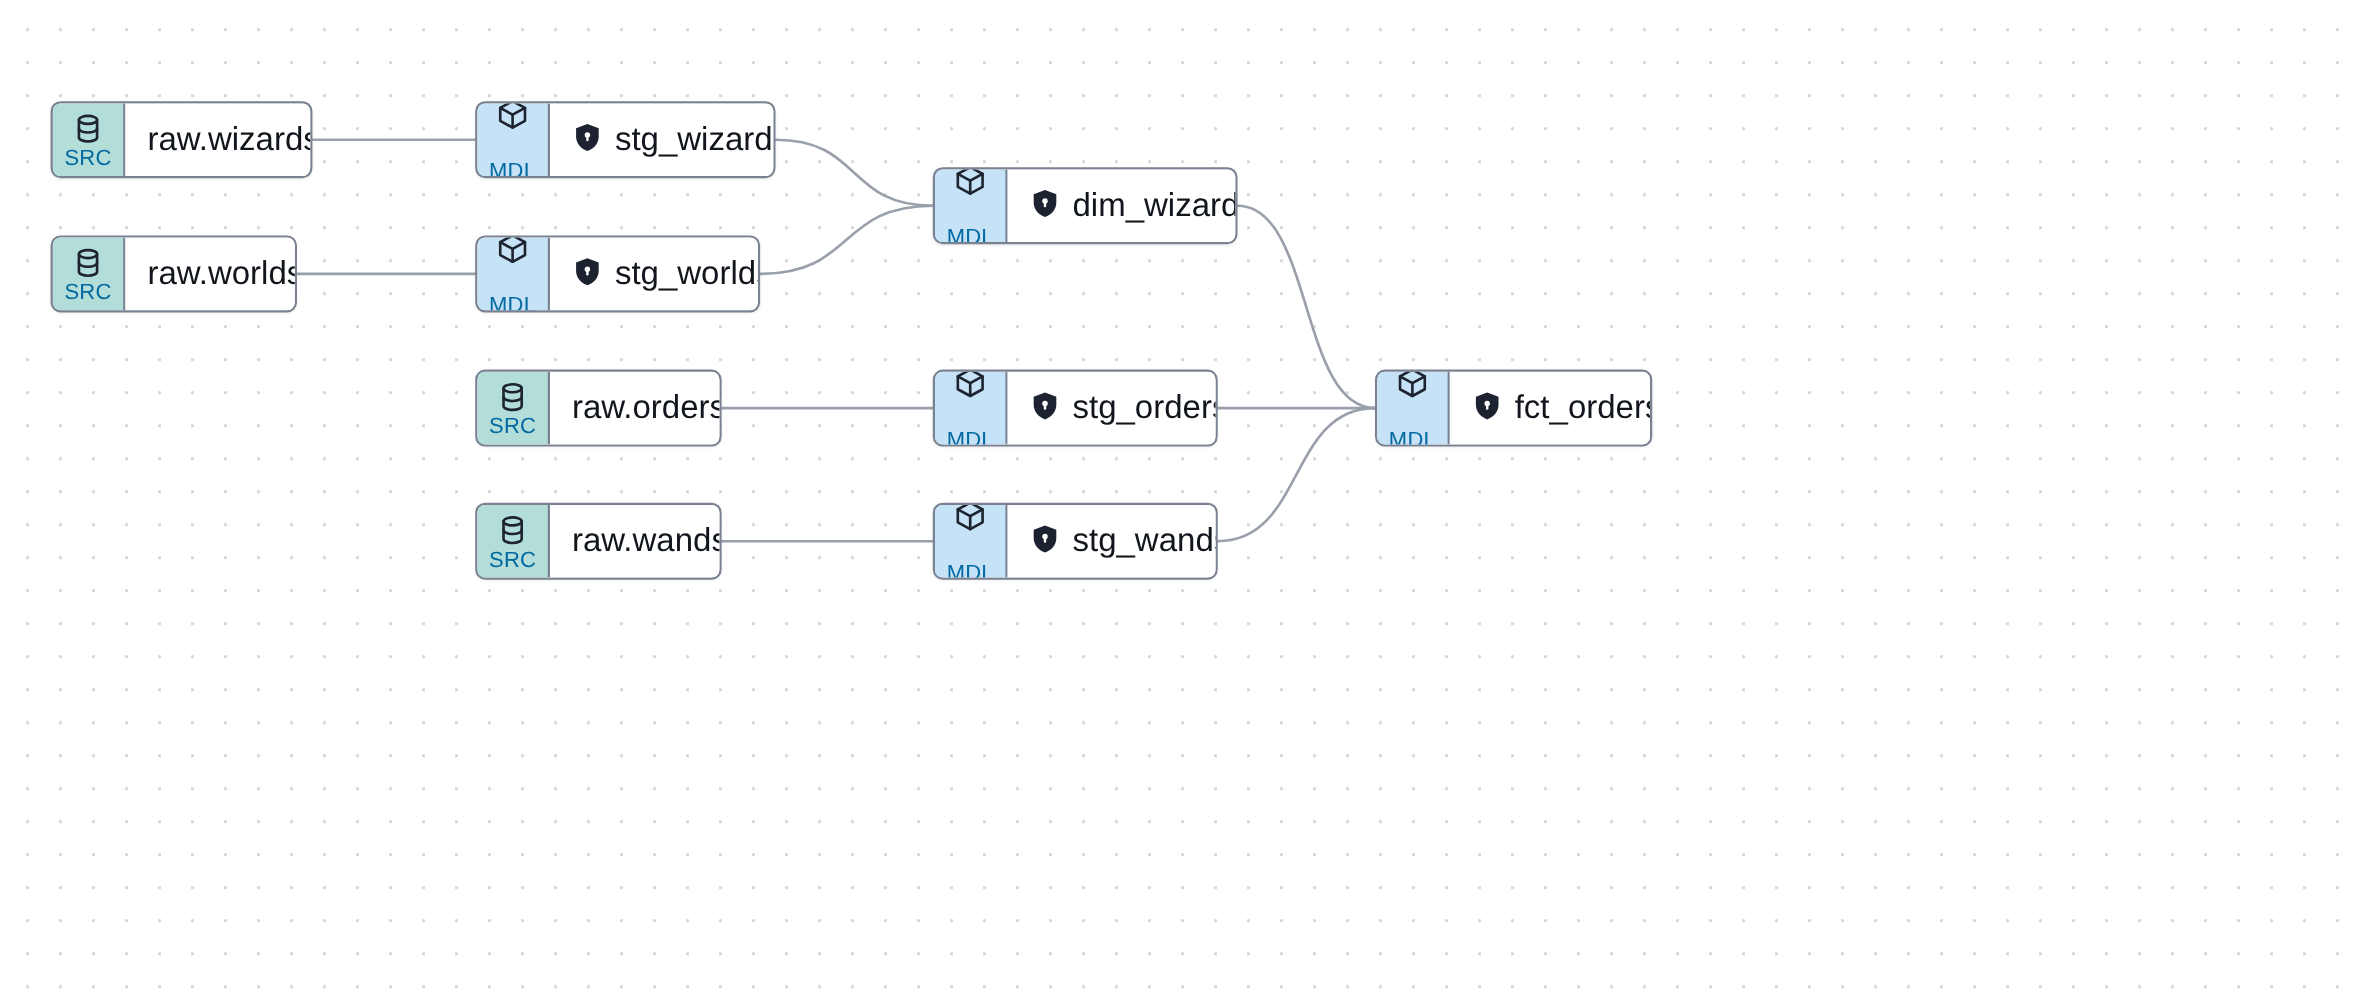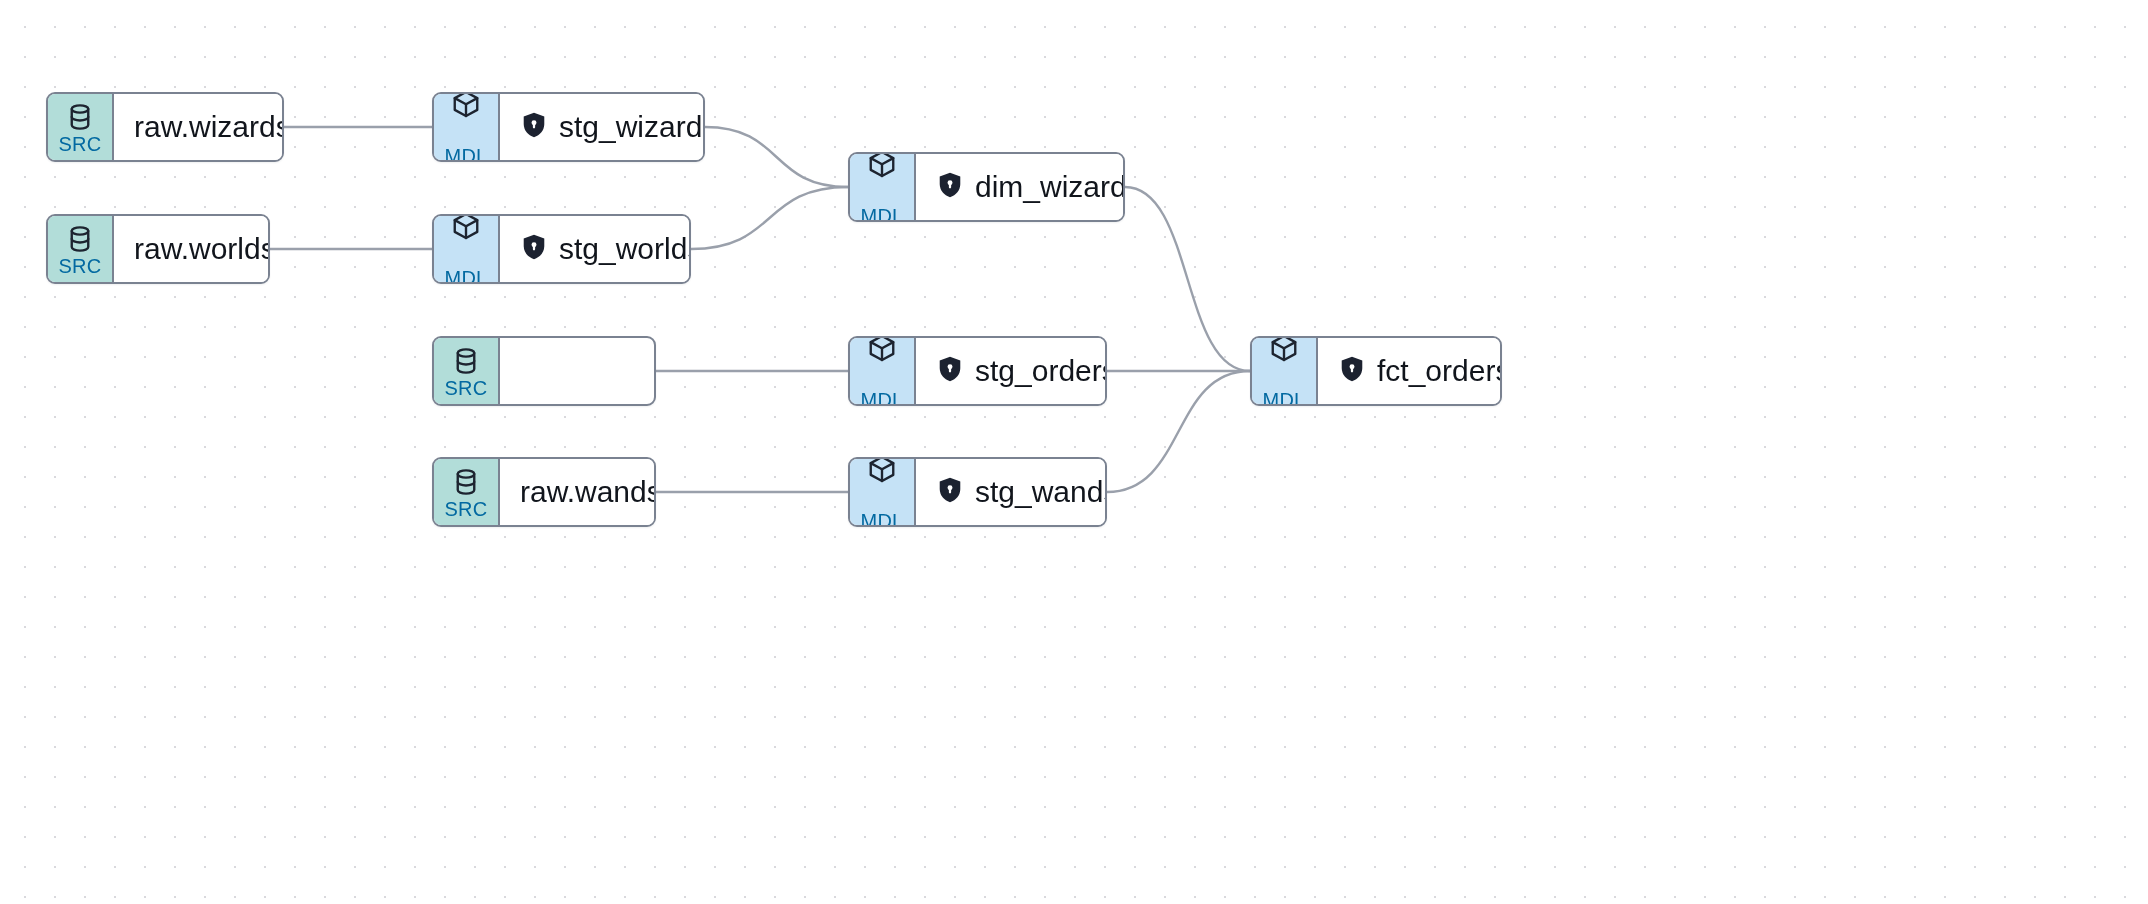--- a/index.html
+++ b/index.html
@@ -125,20 +125,23 @@
         <div class="badge badge-src">
           <span>
             <svg width="30" height="30" viewBox="0 0 24 24" fill="none" stroke="#1d2430" stroke-width="1.9" stroke-linecap="round" stroke-linejoin="round">
               <ellipse cx="12" cy="5.6" rx="6.6" ry="2.9"></ellipse>
               <path d="M5.4 5.6v12.8c0 1.6 2.95 2.9 6.6 2.9s6.6-1.3 6.6-2.9V5.6"></path>
               <path d="M5.4 11.9c0 1.6 2.95 2.9 6.6 2.9s6.6-1.3 6.6-2.9"></path>
             </svg>
           </span>
           <span class="badge-text">SRC</span>
         </div>
+        <div class="label-area">
+          <span class="node-label">raw.orders</span>
+        </div>
       </div>
       <div class="node node-src" style="left: 432px; top: 457px; width: 224px; height: 70px;">
         <div class="badge badge-src">
           <span>
             <svg width="30" height="30" viewBox="0 0 24 24" fill="none" stroke="#1d2430" stroke-width="1.9" stroke-linecap="round" stroke-linejoin="round">
               <ellipse cx="12" cy="5.6" rx="6.6" ry="2.9"></ellipse>
               <path d="M5.4 5.6v12.8c0 1.6 2.95 2.9 6.6 2.9s6.6-1.3 6.6-2.9V5.6"></path>
               <path d="M5.4 11.9c0 1.6 2.95 2.9 6.6 2.9s6.6-1.3 6.6-2.9"></path>
             </svg>
           </span>

